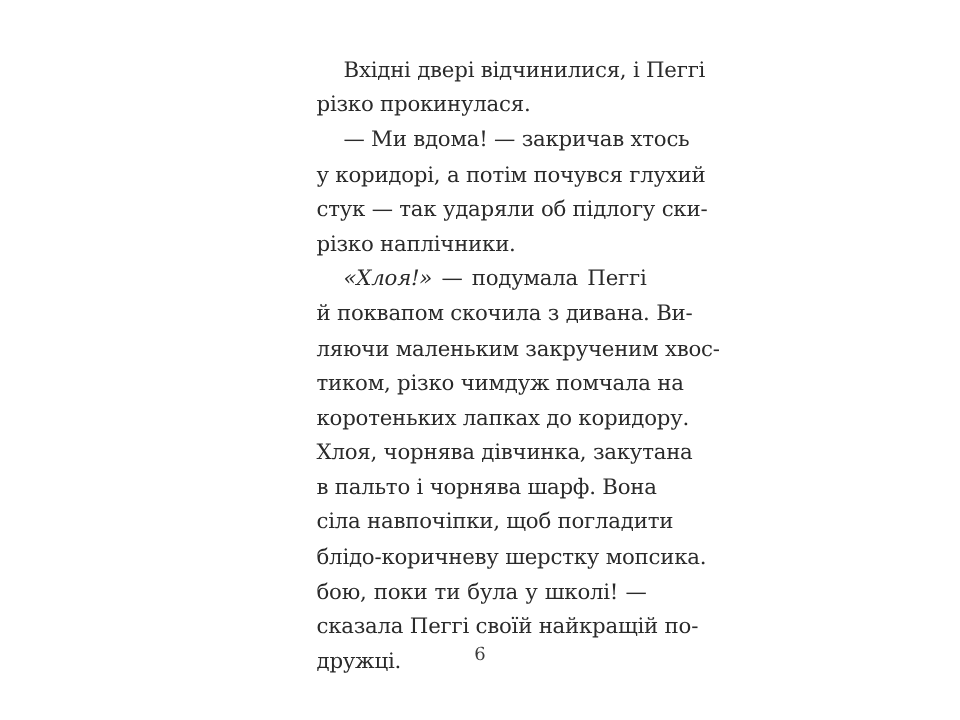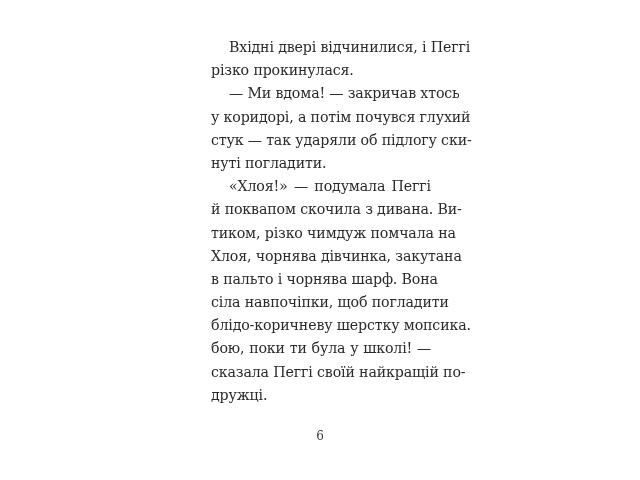--- a/index.html
+++ b/index.html
@@ -34,20 +34,21 @@
       height: 23.2px;
       letter-spacing: -0.15px;
     }
     .line.last {
       text-align-last: left;
     }
     .line.indent {
       padding-left: 18px;
     }
     .ital {
+      font-style: italic;
     }
     .page-number {
       position: absolute;
       left: 0;
       width: 640px;
       top: 429px;
       text-align: center;
       font-family: "DejaVu Serif", "Liberation Serif", serif;
       font-size: 12px;
       color: #3a3a3a;
@@ -56,24 +57,26 @@
 </head>
 <body>
 
 <div class="page">
   <div class="text-block">
     <span class="line indent">Вхідні двері відчинилися, і Пеггі</span>
     <span class="line last">різко прокинулася.</span>
     <span class="line indent">— Ми вдома! — закричав хтось</span>
     <span class="line">у коридорі, а потім почувся глухий</span>
     <span class="line">стук — так ударяли об підлогу ски-</span>
-    <span class="line last">нуті погладити.</span>
+    <span class="line last">різко наплічники.</span>
     <span class="line indent"><span class="ital">«Хлоя!»</span><span> — подумала Пеггі</span></span>
     <span class="line">й поквапом скочила з дивана. Ви-</span>
+    <span class="line">ляючи маленьким закрученим хвос-</span>
     <span class="line">тиком, різко чимдуж помчала на</span>
+    <span class="line last">коротеньких лапках до коридору.</span>
     <span class="line">Хлоя, чорнява дівчинка, закутана</span>
     <span class="line">в пальто і чорнява шарф. Вона</span>
     <span class="line">сіла навпочіпки, щоб погладити</span>
     <span class="line last">блідо-коричневу шерстку мопсика.</span>
     <span class="line">бою, поки ти була у школі! —</span>
     <span class="line">сказала Пеггі своїй найкращій по-</span>
     <span class="line last">дружці.</span>
   </div>
   <div class="page-number">6</div>
 </div>

